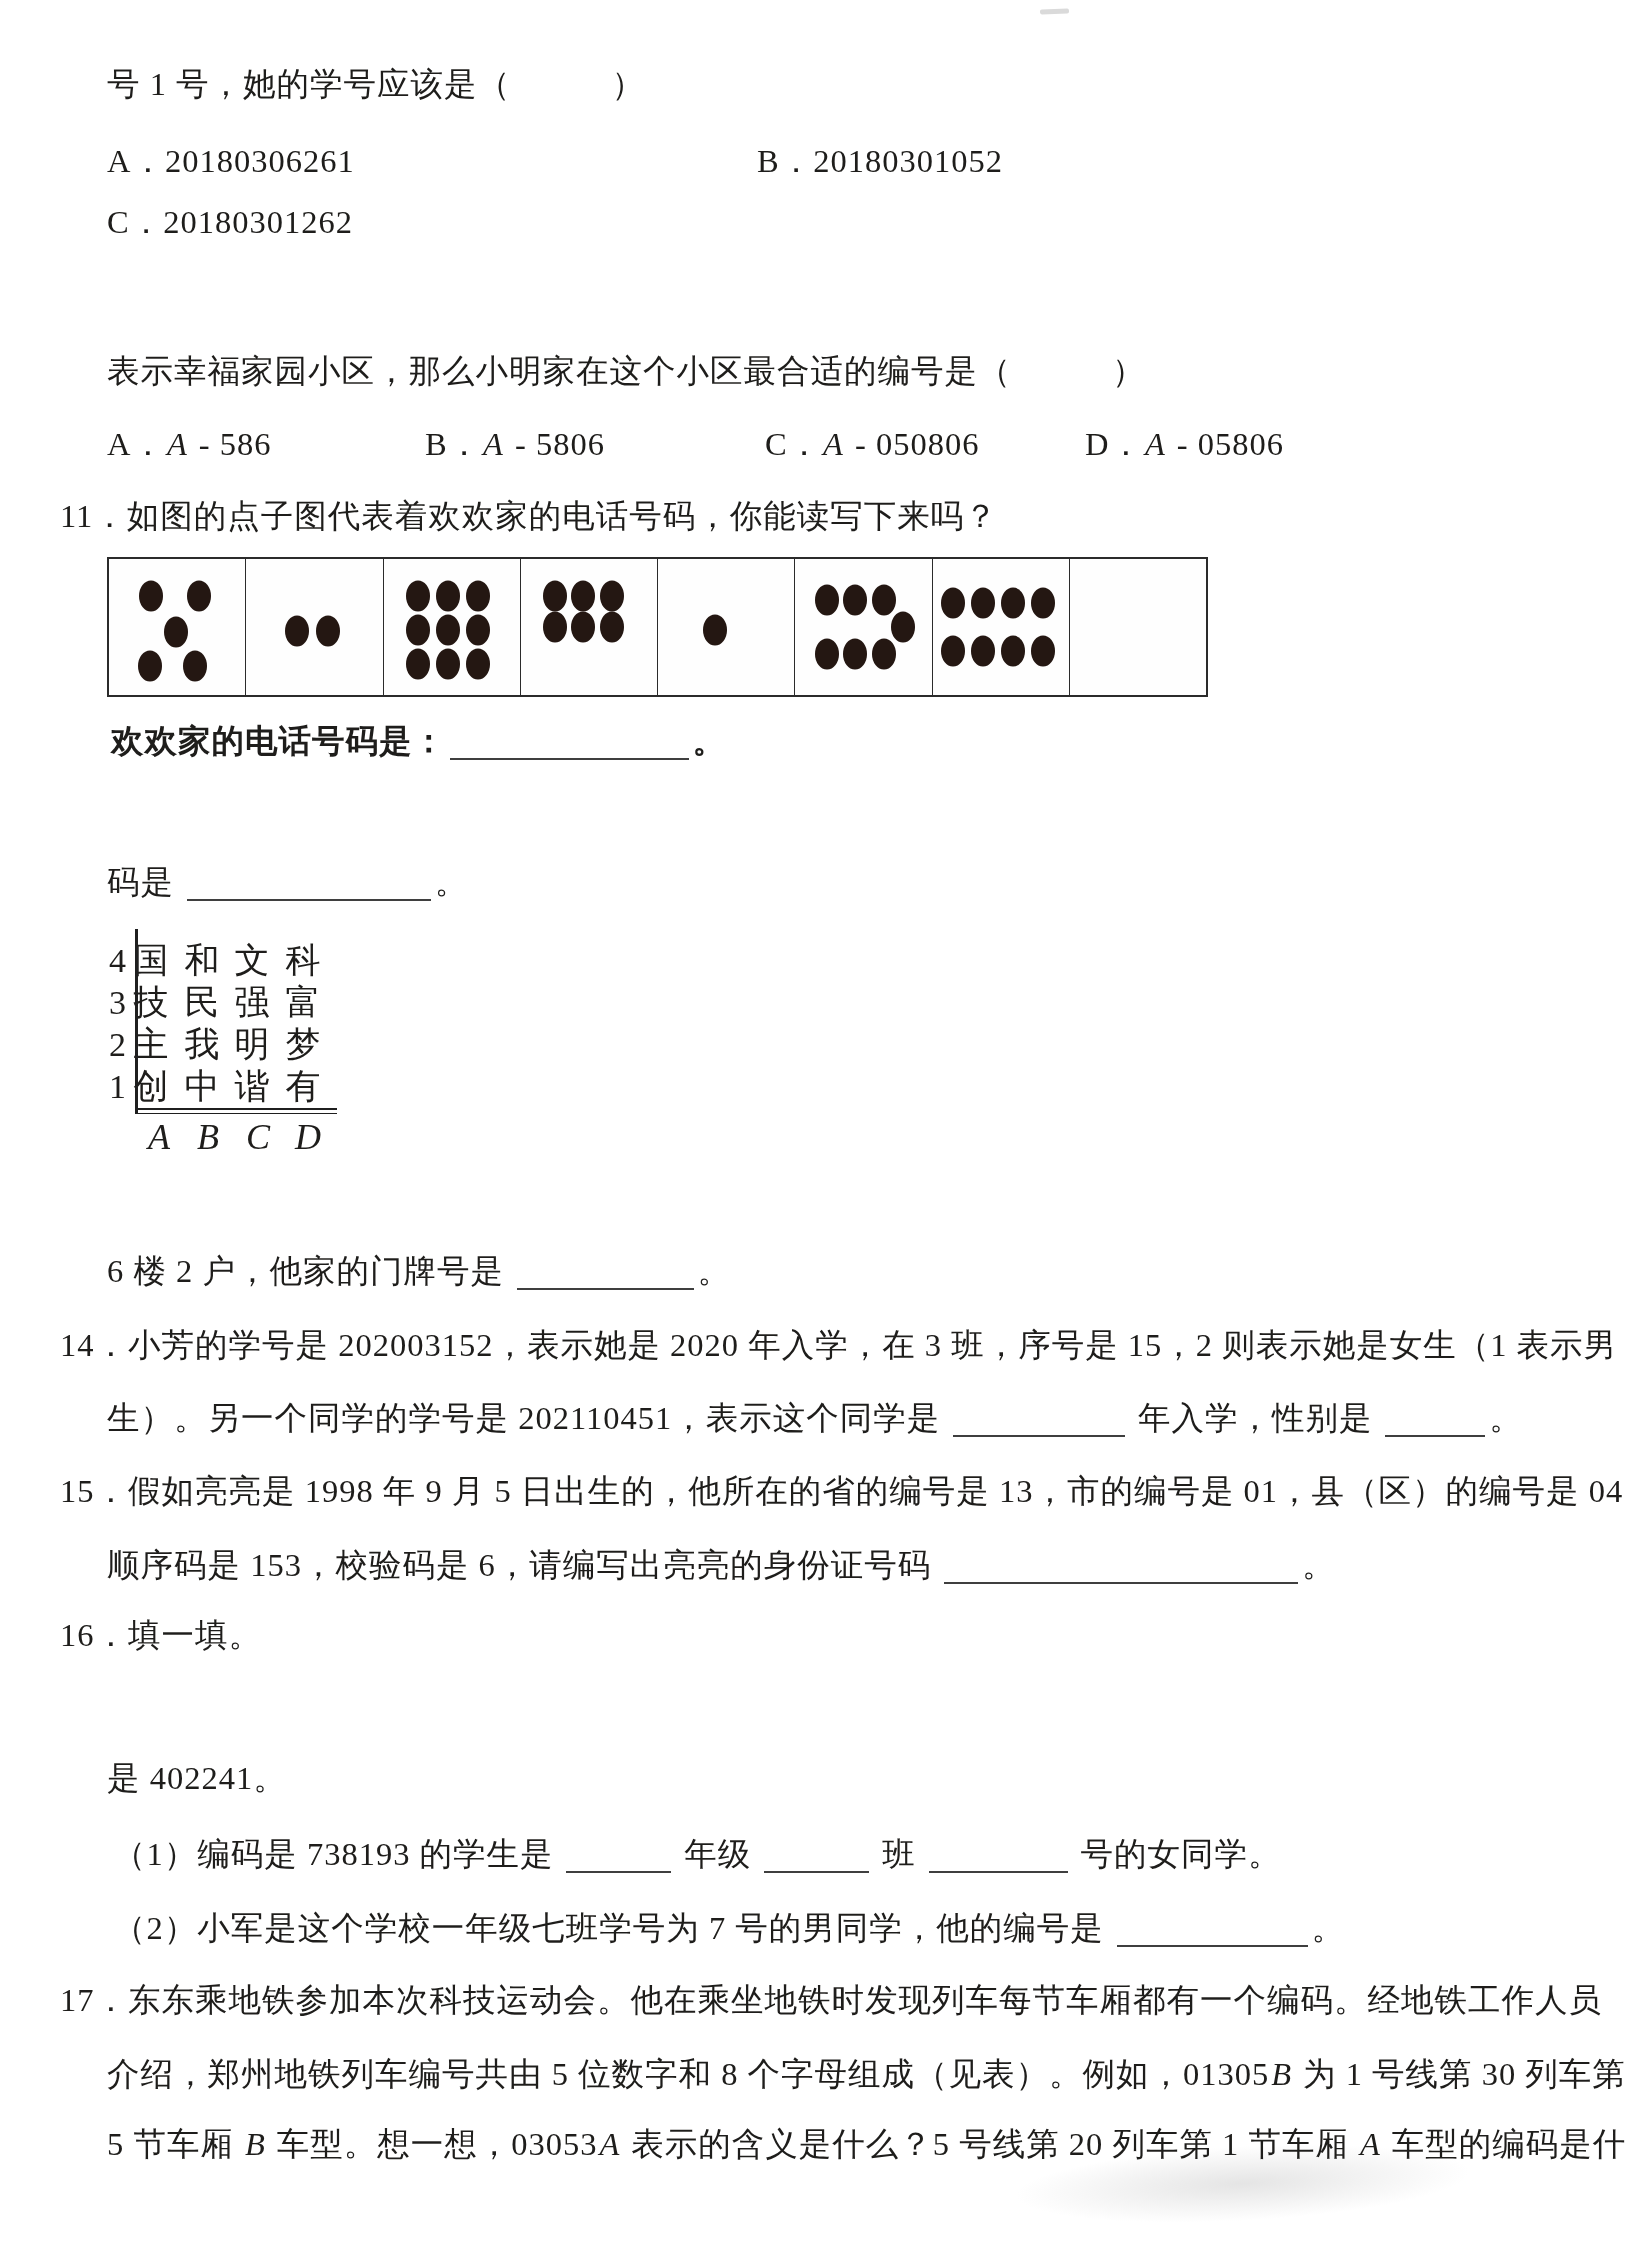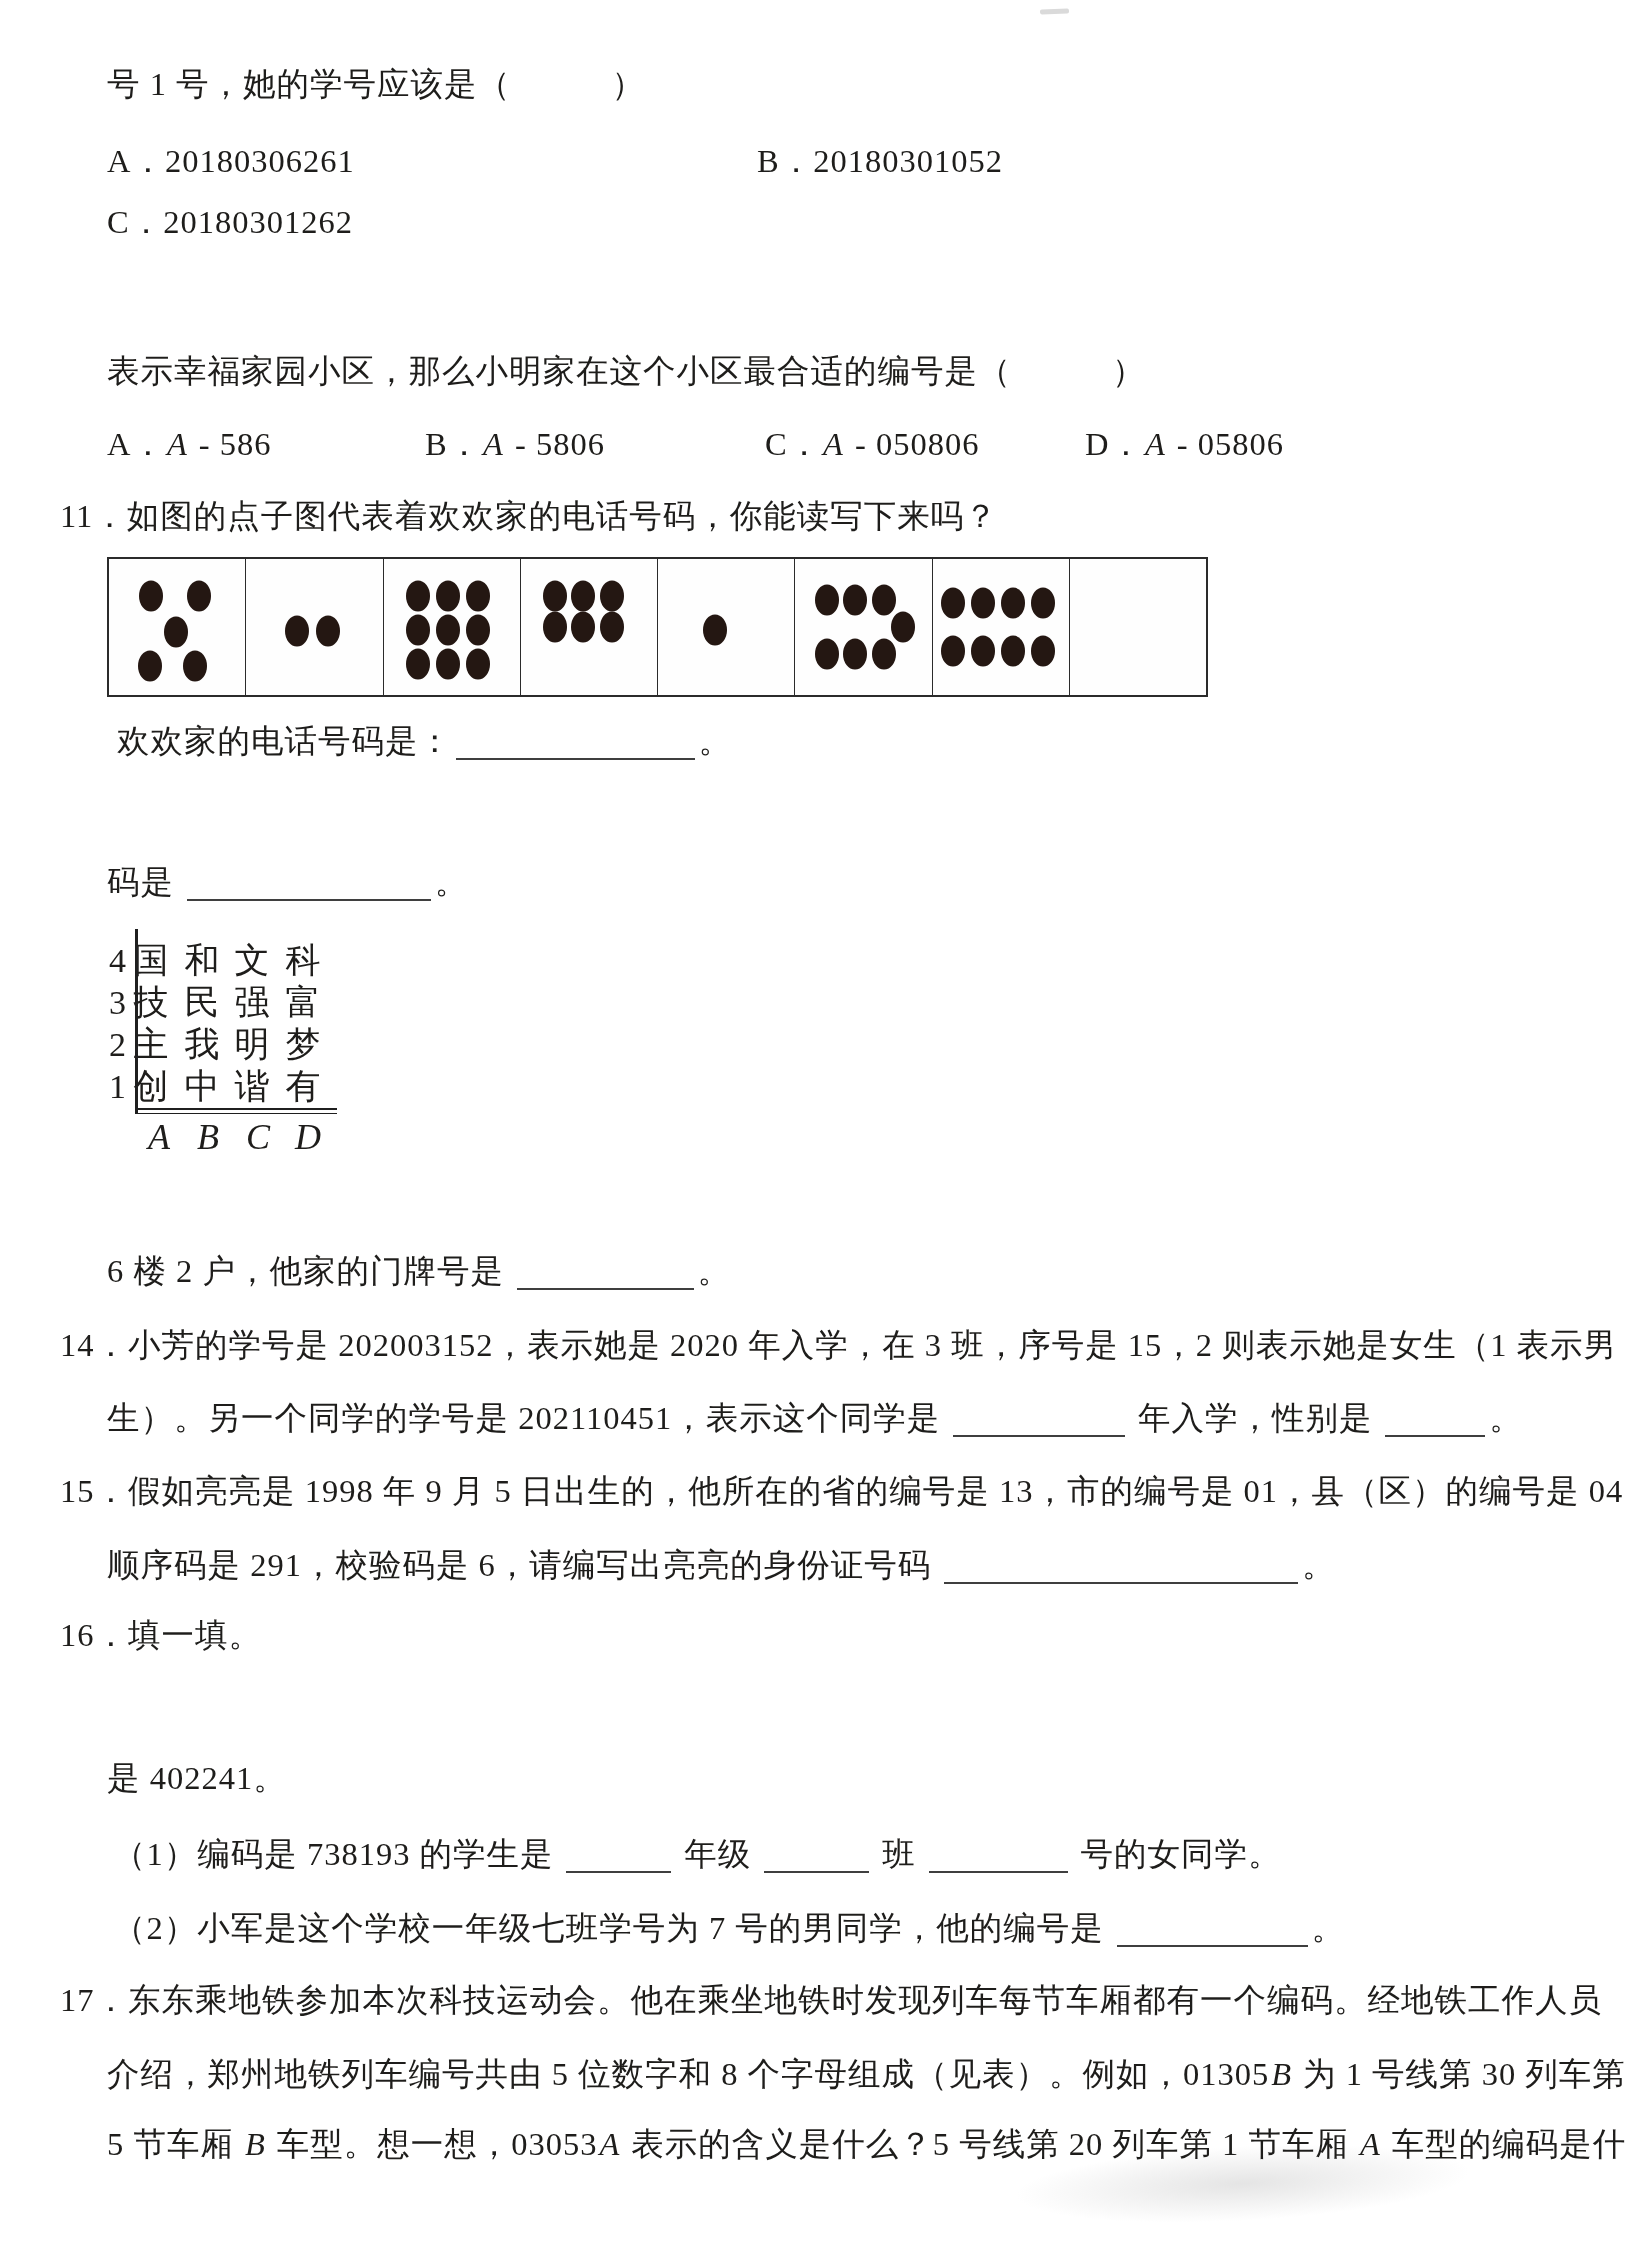--- a/index.html
+++ b/index.html
@@ -180,27 +180,27 @@
 <div class="line" style="left: 107px; top: 63px;"><span>号 1 号，她的学号应该是（　　　）</span></div>
     <div class="line" style="left: 107px; top: 140px;"><span>A．20180306261</span></div>
     <div class="line" style="left: 757px; top: 140px;"><span>B．20180301052</span></div>
     <div class="line" style="left: 107px; top: 201px;"><span>C．20180301262</span></div>
     <div class="line" style="left: 107px; top: 350px;"><span>表示幸福家园小区，那么小明家在这个小区最合适的编号是（　　　）</span></div>
     <div class="line" style="left: 107px; top: 423px;"><span>A．</span><i class="it">A</i><span> - 586</span></div>
     <div class="line" style="left: 425px; top: 423px;"><span>B．</span><i class="it">A</i><span> - 5806</span></div>
     <div class="line" style="left: 765px; top: 423px;"><span>C．</span><i class="it">A</i><span> - 050806</span></div>
     <div class="line" style="left: 1085px; top: 423px;"><span>D．</span><i class="it">A</i><span> - 05806</span></div>
     <div class="line" style="left: 60px; top: 495px;"><span>11．如图的点子图代表着欢欢家的电话号码，你能读写下来吗？</span></div>
-    <div class="line" style="left: 117px; top: 720px;"><span>欢欢家的电话号码是：</span><span class="blank" style="width: 239px;"></span><span>。</span></div>
+    <div class="line" style="left: 111px; top: 720px; font-weight: bold;"><span>欢欢家的电话号码是：</span><span class="blank" style="width: 239px;"></span><span>。</span></div>
     <div class="line" style="left: 107px; top: 861px;"><span>码是 </span><span class="blank" style="width: 244px;"></span><span>。</span></div>
     <div class="line" style="left: 107px; top: 1250px;"><span>6 楼 2 户，他家的门牌号是 </span><span class="blank" style="width: 177px;"></span><span>。</span></div>
     <div class="line" style="left: 60px; top: 1324px;"><span>14．小芳的学号是 202003152，表示她是 2020 年入学，在 3 班，序号是 15，2 则表示她是女生（1 表示男</span></div>
     <div class="line" style="left: 107px; top: 1397px;"><span>生）。另一个同学的学号是 202110451，表示这个同学是 </span><span class="blank" style="width: 172px;"></span><span> 年入学，性别是 </span><span class="blank" style="width: 100px;"></span><span>。</span></div>
     <div class="line" style="left: 60px; top: 1470px;"><span>15．假如亮亮是 1998 年 9 月 5 日出生的，他所在的省的编号是 13，市的编号是 01，县（区）的编号是 04，</span></div>
-    <div class="line" style="left: 107px; top: 1544px;"><span>顺序码是 291，校验码是 6，请编写出亮亮的身份证号码 </span><span class="blank" style="width: 354px;"></span><span>。</span></div>
+    <div class="line" style="left: 107px; top: 1544px;"><span>顺序码是 153，校验码是 6，请编写出亮亮的身份证号码 </span><span class="blank" style="width: 354px;"></span><span>。</span></div>
     <div class="line" style="left: 60px; top: 1614px;"><span>16．填一填。</span></div>
     <div class="line" style="left: 107px; top: 1757px;"><span>是 402241。</span></div>
     <div class="line" style="left: 113px; top: 1833px;"><span>（1）编码是 738193 的学生是 </span><span class="blank" style="width: 105px;"></span><span> 年级 </span><span class="blank" style="width: 105px;"></span><span> 班 </span><span class="blank" style="width: 139px;"></span><span> 号的女同学。</span></div>
     <div class="line" style="left: 113px; top: 1907px;"><span>（2）小军是这个学校一年级七班学号为 7 号的男同学，他的编号是 </span><span class="blank" style="width: 191px;"></span><span>。</span></div>
     <div class="line" style="left: 60px; top: 1979px;"><span>17．东东乘地铁参加本次科技运动会。他在乘坐地铁时发现列车每节车厢都有一个编码。经地铁工作人员</span></div>
     <div class="line" style="left: 107px; top: 2053px;"><span>介绍，郑州地铁列车编号共由 5 位数字和 8 个字母组成（见表）。例如，01305</span><i class="it">B</i><span> 为 1 号线第 30 列车第</span></div>
     <div class="line" style="left: 107px; top: 2123px;"><span>5 节车厢 </span><i class="it">B</i><span> 车型。想一想，03053</span><i class="it">A</i><span> 表示的含义是什么？5 号线第 20 列车第 1 节车厢 </span><i class="it">A</i><span> 车型的编码是什</span></div>
   </div>
 
 

